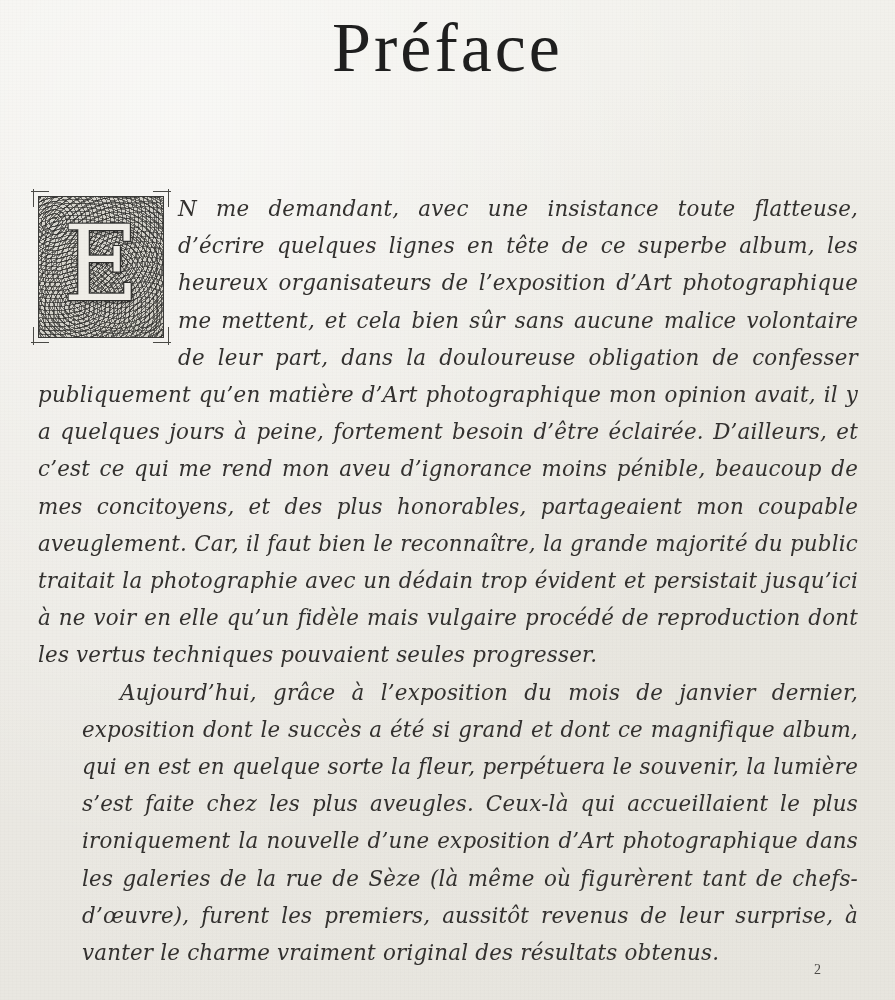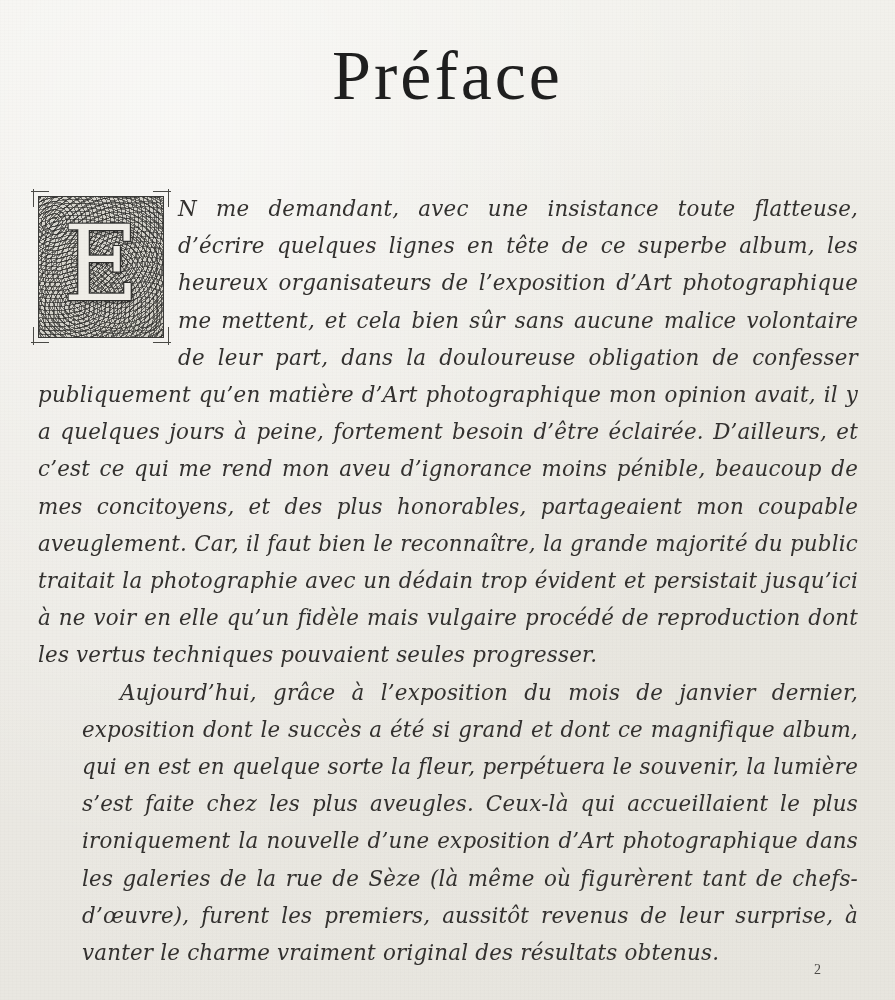--- a/index.html
+++ b/index.html
@@ -40,21 +40,20 @@
     position: absolute;
     top: 8px;
     left: 0;
     width: 895px;
     text-align: center;
     font-family: "Liberation Serif", serif;
     font-size: 70px;
     letter-spacing: 3px;
     color: #1f1f1f;
     font-weight: 400;
-    margin-top: 28px;
   }
 
   .body-text {
     position: absolute;
     top: 190px;
     left: 38px;
     width: 820px;
     font-family: "DejaVu Serif", serif;
     font-style: italic;
     font-size: 21.4px;

